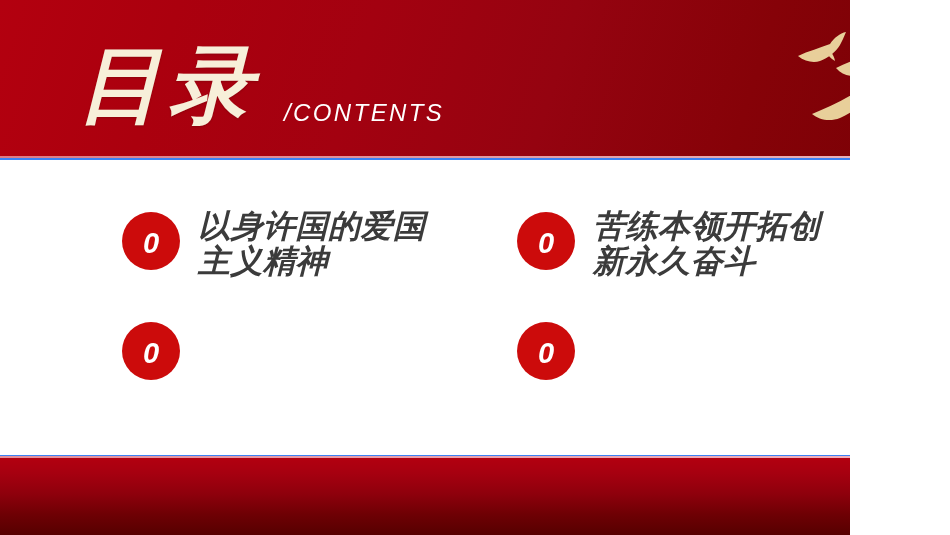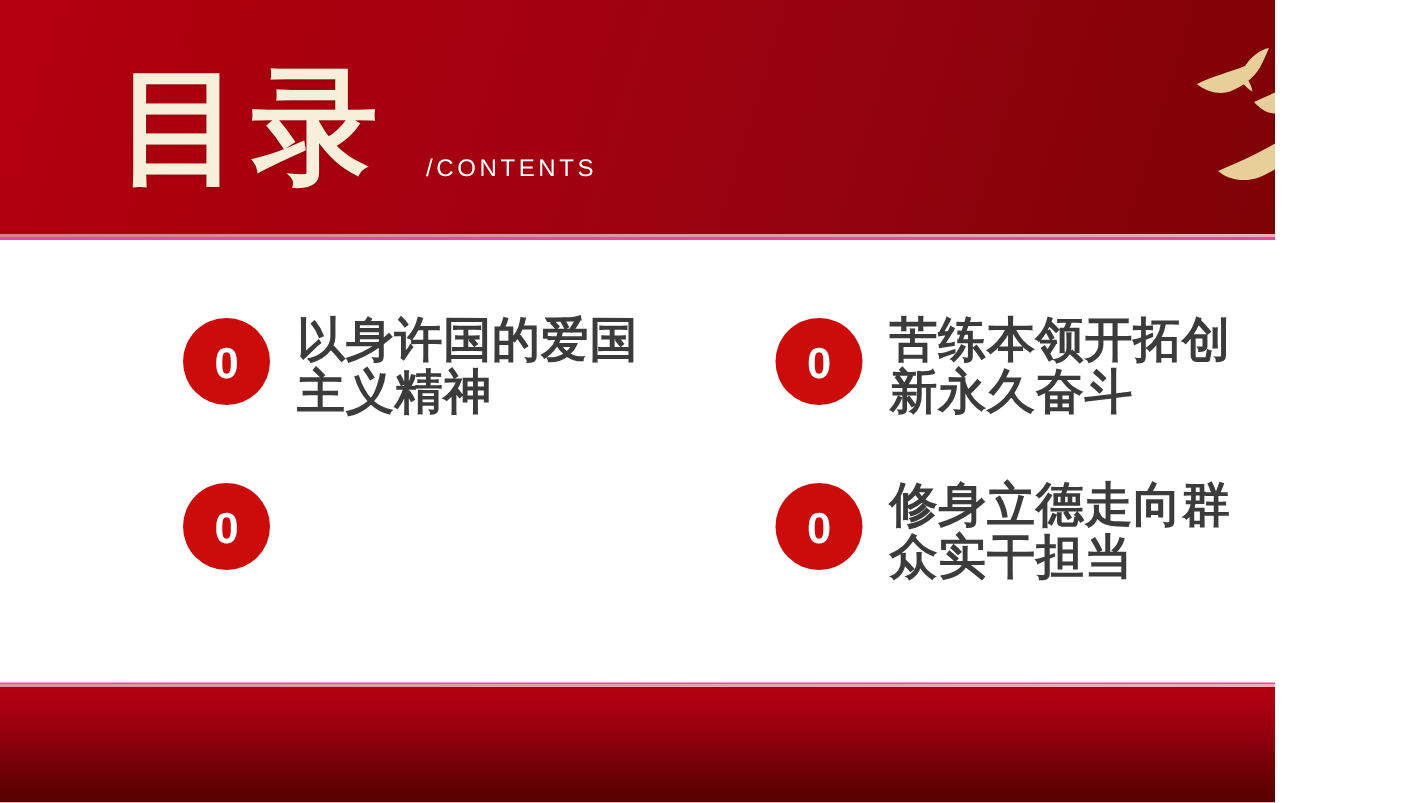--- a/index.html
+++ b/index.html
@@ -5,22 +5,23 @@
   html, body {
     margin: 0;
     padding: 0;
     background: #ffffff;
   }
   #slide {
     position: relative;
     width: 850px;
     height: 535px;
     overflow: hidden;
-    background: #ec4899;
+    background: #3b82f6;
     font-family: "Liberation Sans", sans-serif;
+    font-style: italic;
   }
 
   
   .header-band {
     position: absolute;
     left: 0;
     top: 0;
     width: 950px;
     height: 158px;
     background:
@@ -53,21 +54,21 @@
     font-size: 84px;
     line-height: 84px;
     font-weight: 700;
     color: #f7efd9;
     letter-spacing: 6px;
     white-space: nowrap;
     text-shadow: 0 1px 2px rgba(60,0,0,.25);
   }
   .title-en {
     font-family: "Liberation Sans", sans-serif;
-    font-size: 16px;
+    font-size: 24px;
     line-height: 19px;
     font-weight: 400;
     color: #ffffff;
     letter-spacing: 2.4px;
     white-space: nowrap;
     margin-left: 26px;
     margin-bottom: 6px;
   }
 
   
@@ -230,20 +231,19 @@
     <div class="toc-item">
       <div class="toc-badge">
         <span class="toc-badge-num">0</span>
       </div>
     </div>
 
     <div class="toc-item">
       <div class="toc-badge">
         <span class="toc-badge-num">0</span>
       </div>
-      <div class="toc-text">修身立德走向群众实干担当</div>
     </div>
 
   </div>
 
   <div class="footer-band"></div>
 
 </div>
 
 </body></html>

